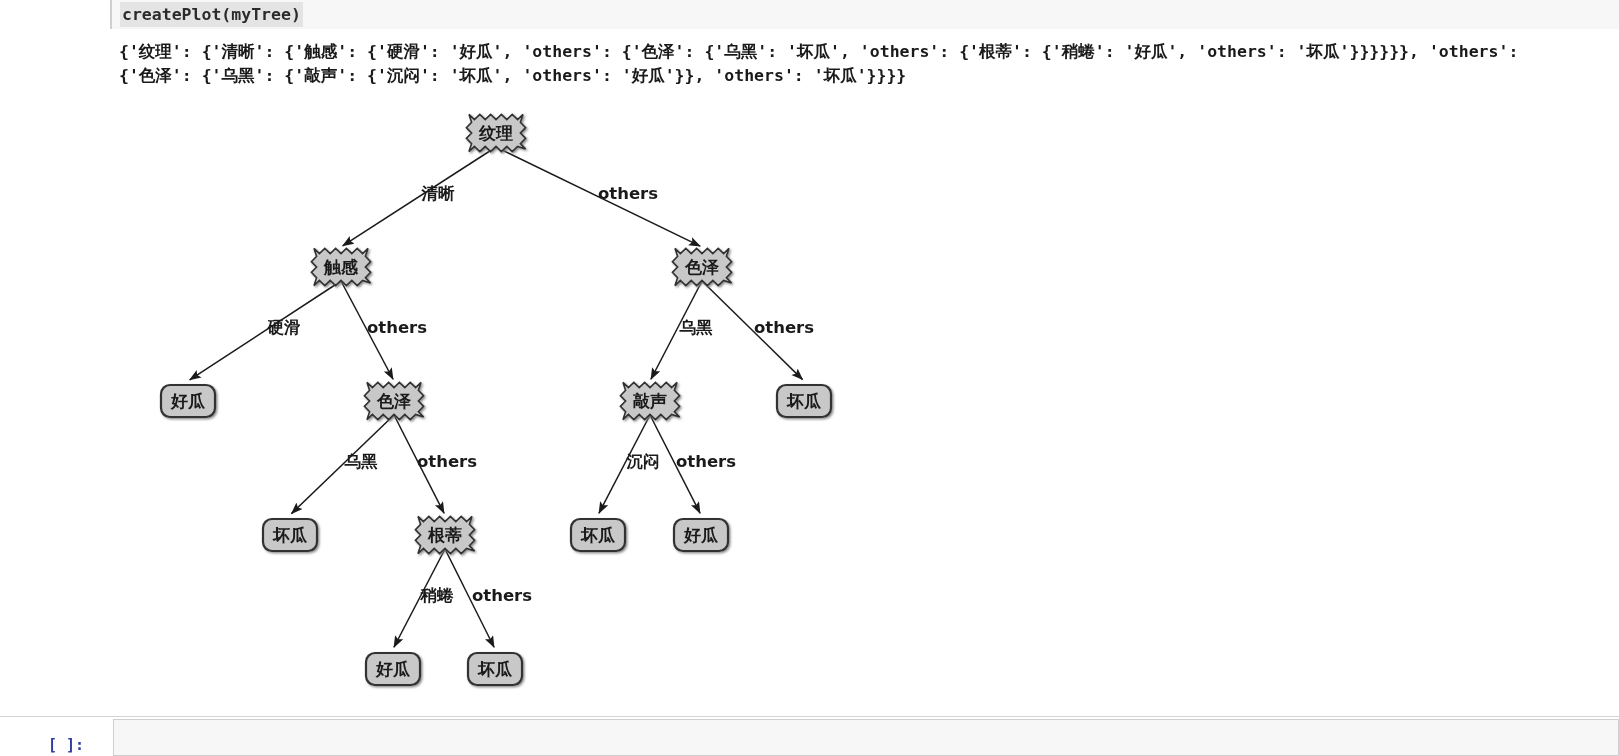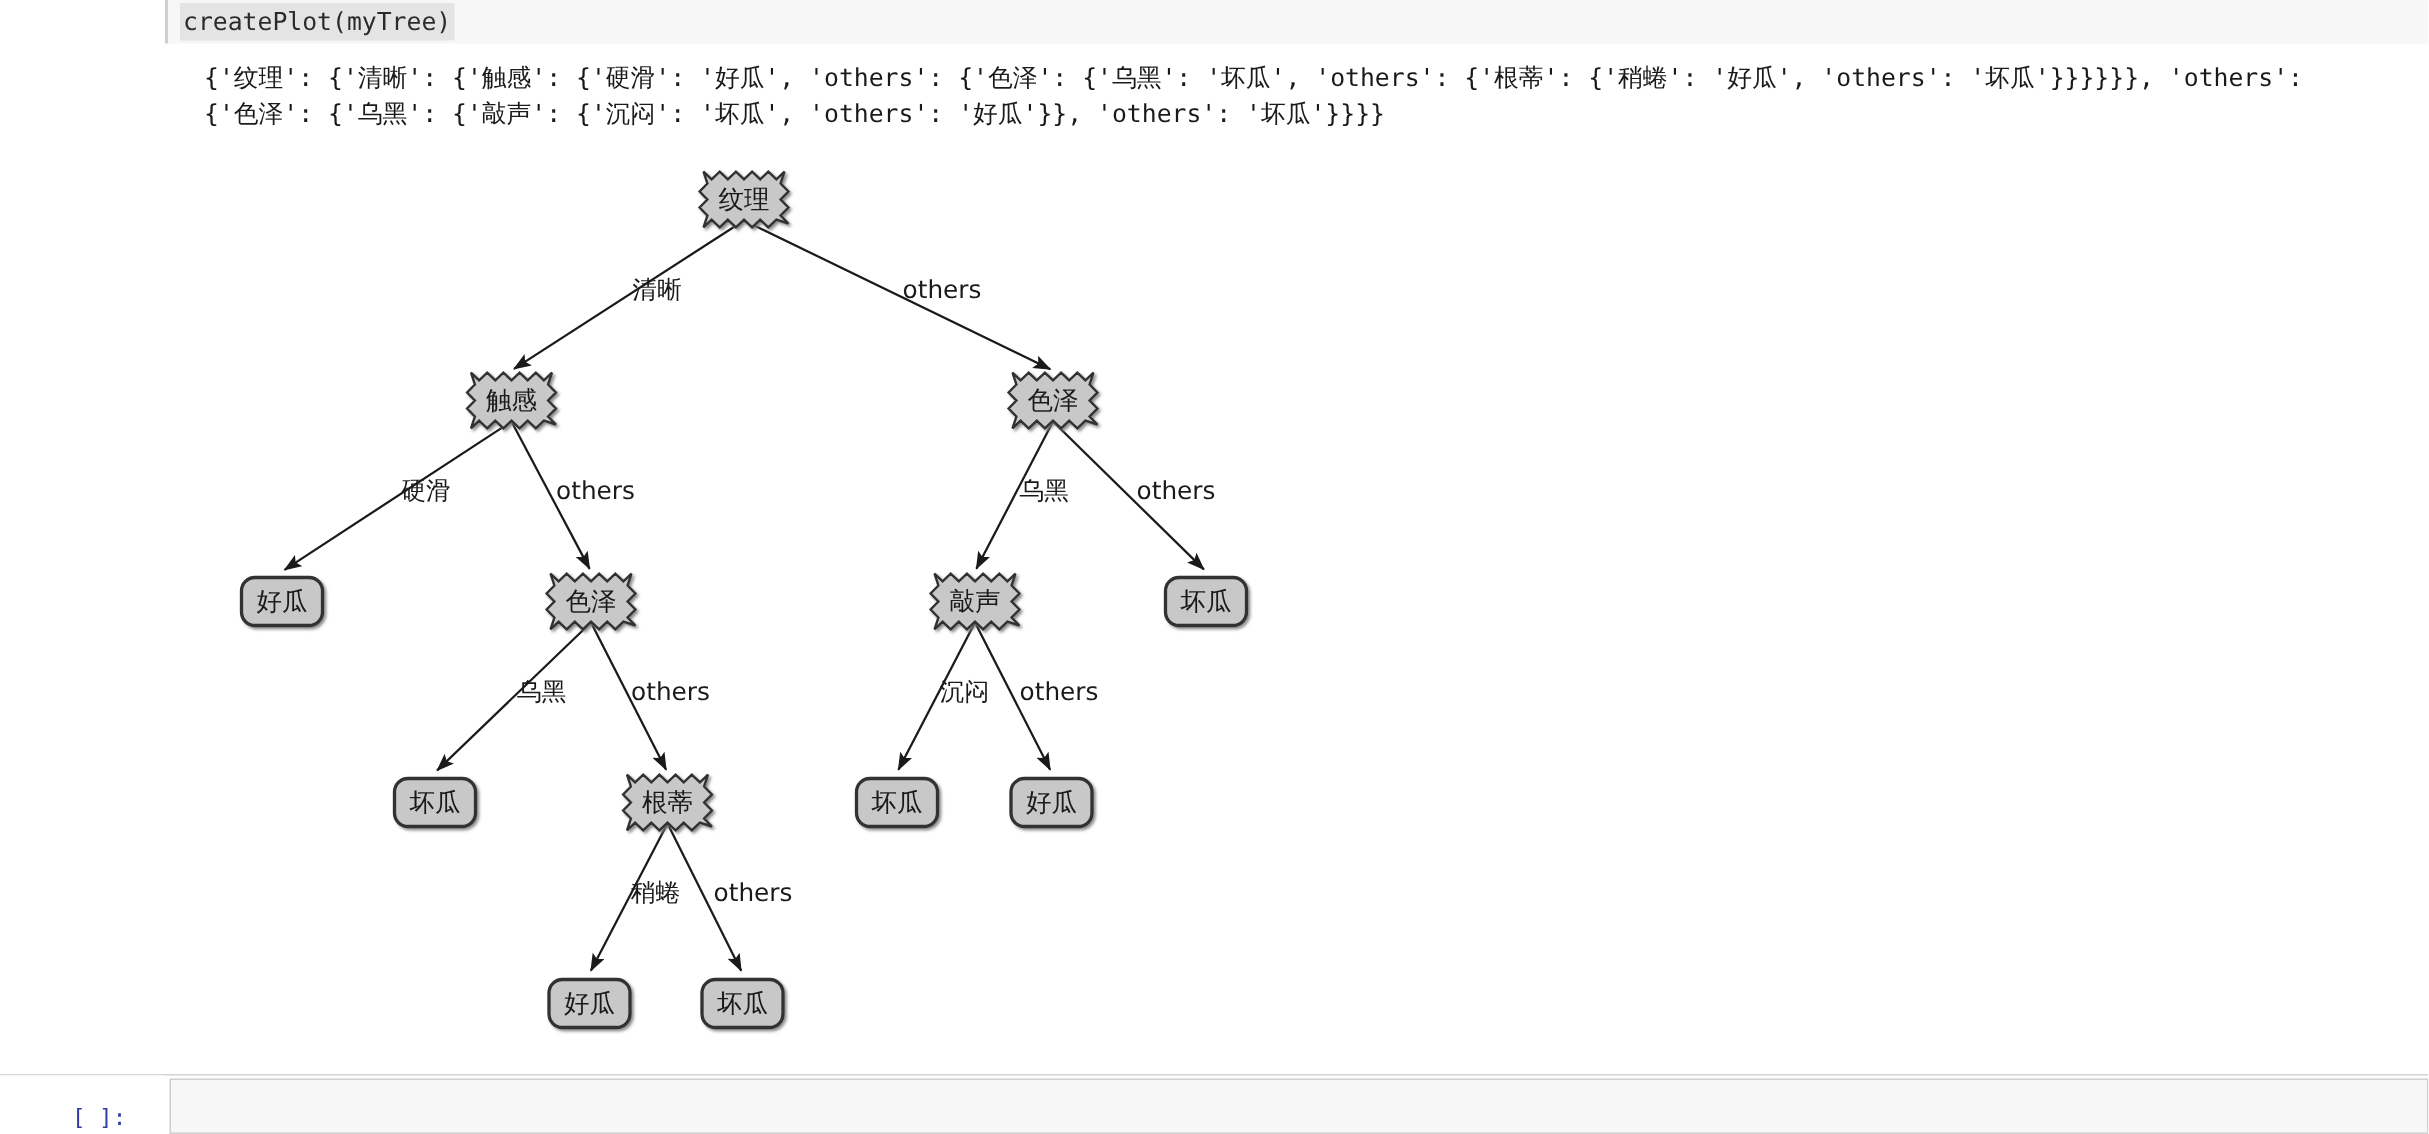--- a/index.html
+++ b/index.html
@@ -7,20 +7,21 @@
     padding: 0;
     background: #ffffff;
     font-family: "DejaVu Sans", "Liberation Sans", sans-serif;
   }
   #page {
     position: relative;
     width: 1619px;
     height: 756px;
     overflow: hidden;
     background: #ffffff;
+    font-weight: bold;
   }
 
   
   .cell-input {
     position: absolute;
     left: 110px;
     top: 0px;
     width: 1509px;
     height: 29px;
     background: #f7f7f7;
@@ -36,21 +37,21 @@
     line-height: 25px;
     color: #2b2b2b;
     background: #e4e4e4;
     padding: 0 2px;
     white-space: pre;
   }
 
   
   .cell-output-text {
     position: absolute;
-    left: 136px;
+    left: 119px;
     top: 40px;
     width: 1440px;
     font-family: "DejaVu Sans Mono", "Liberation Mono", monospace;
     font-size: 16.5px;
     line-height: 24px;
     color: #1a1a1a;
     white-space: pre-wrap;
     word-break: break-all;
   }
 

